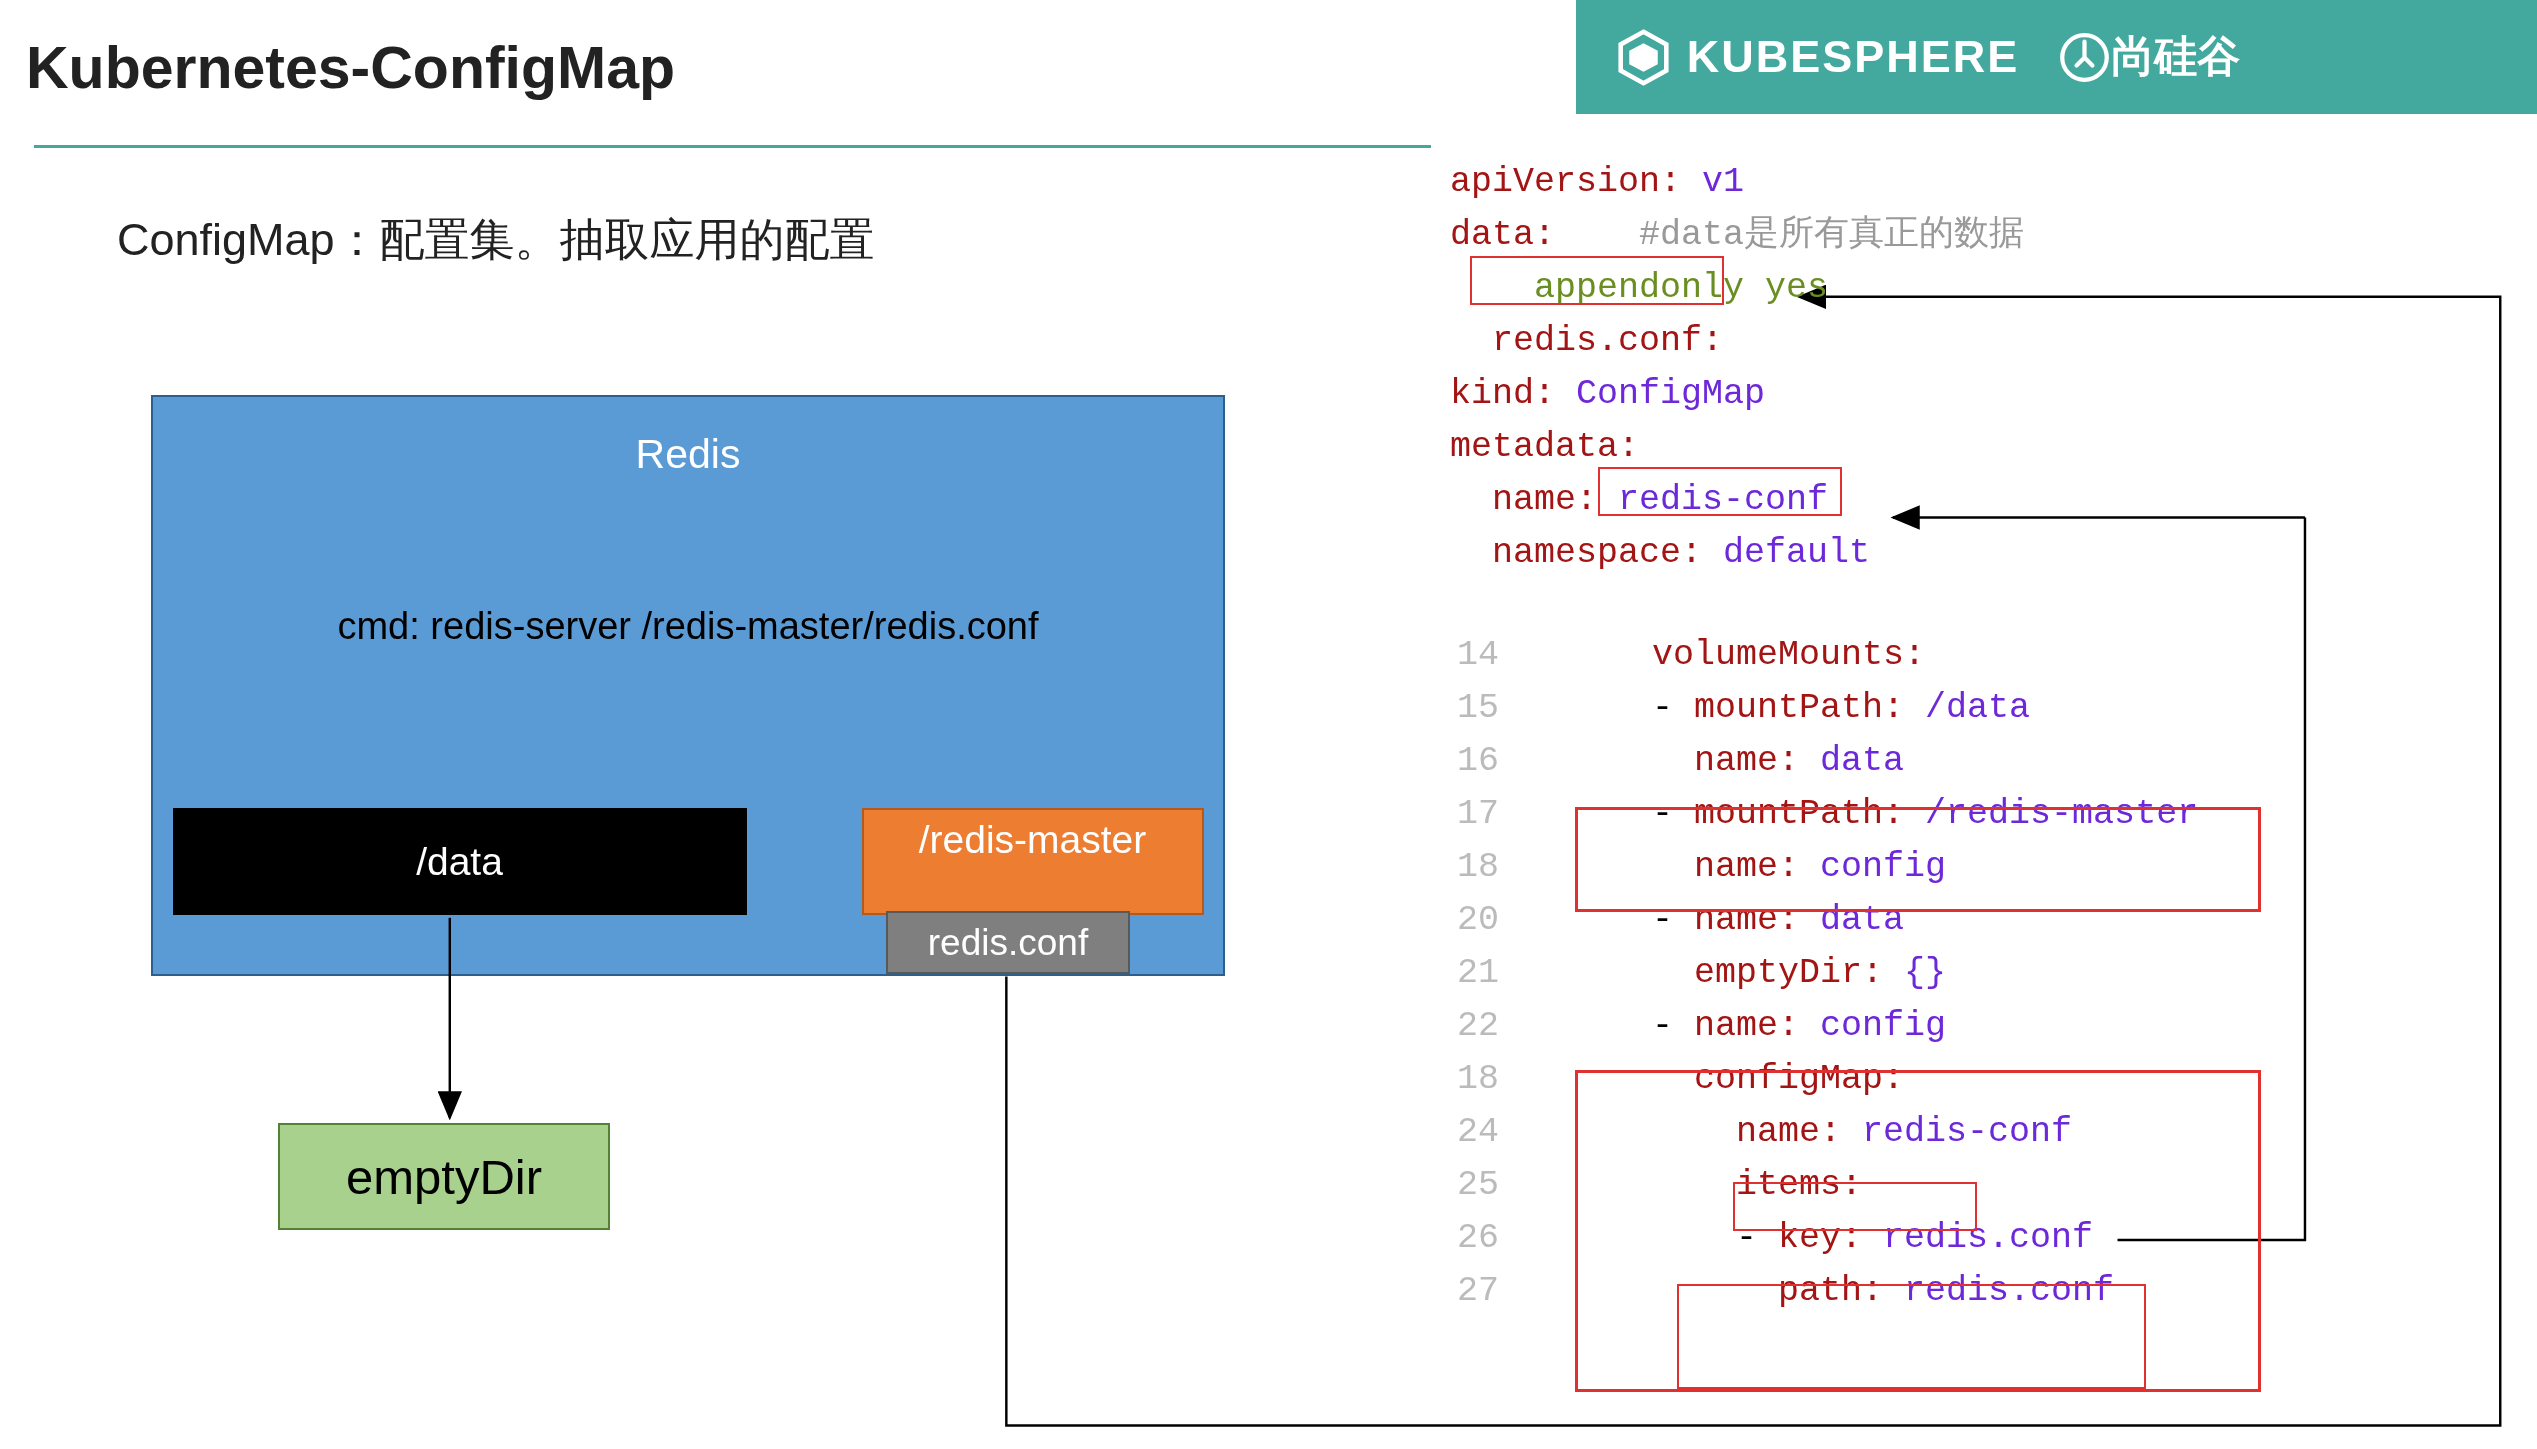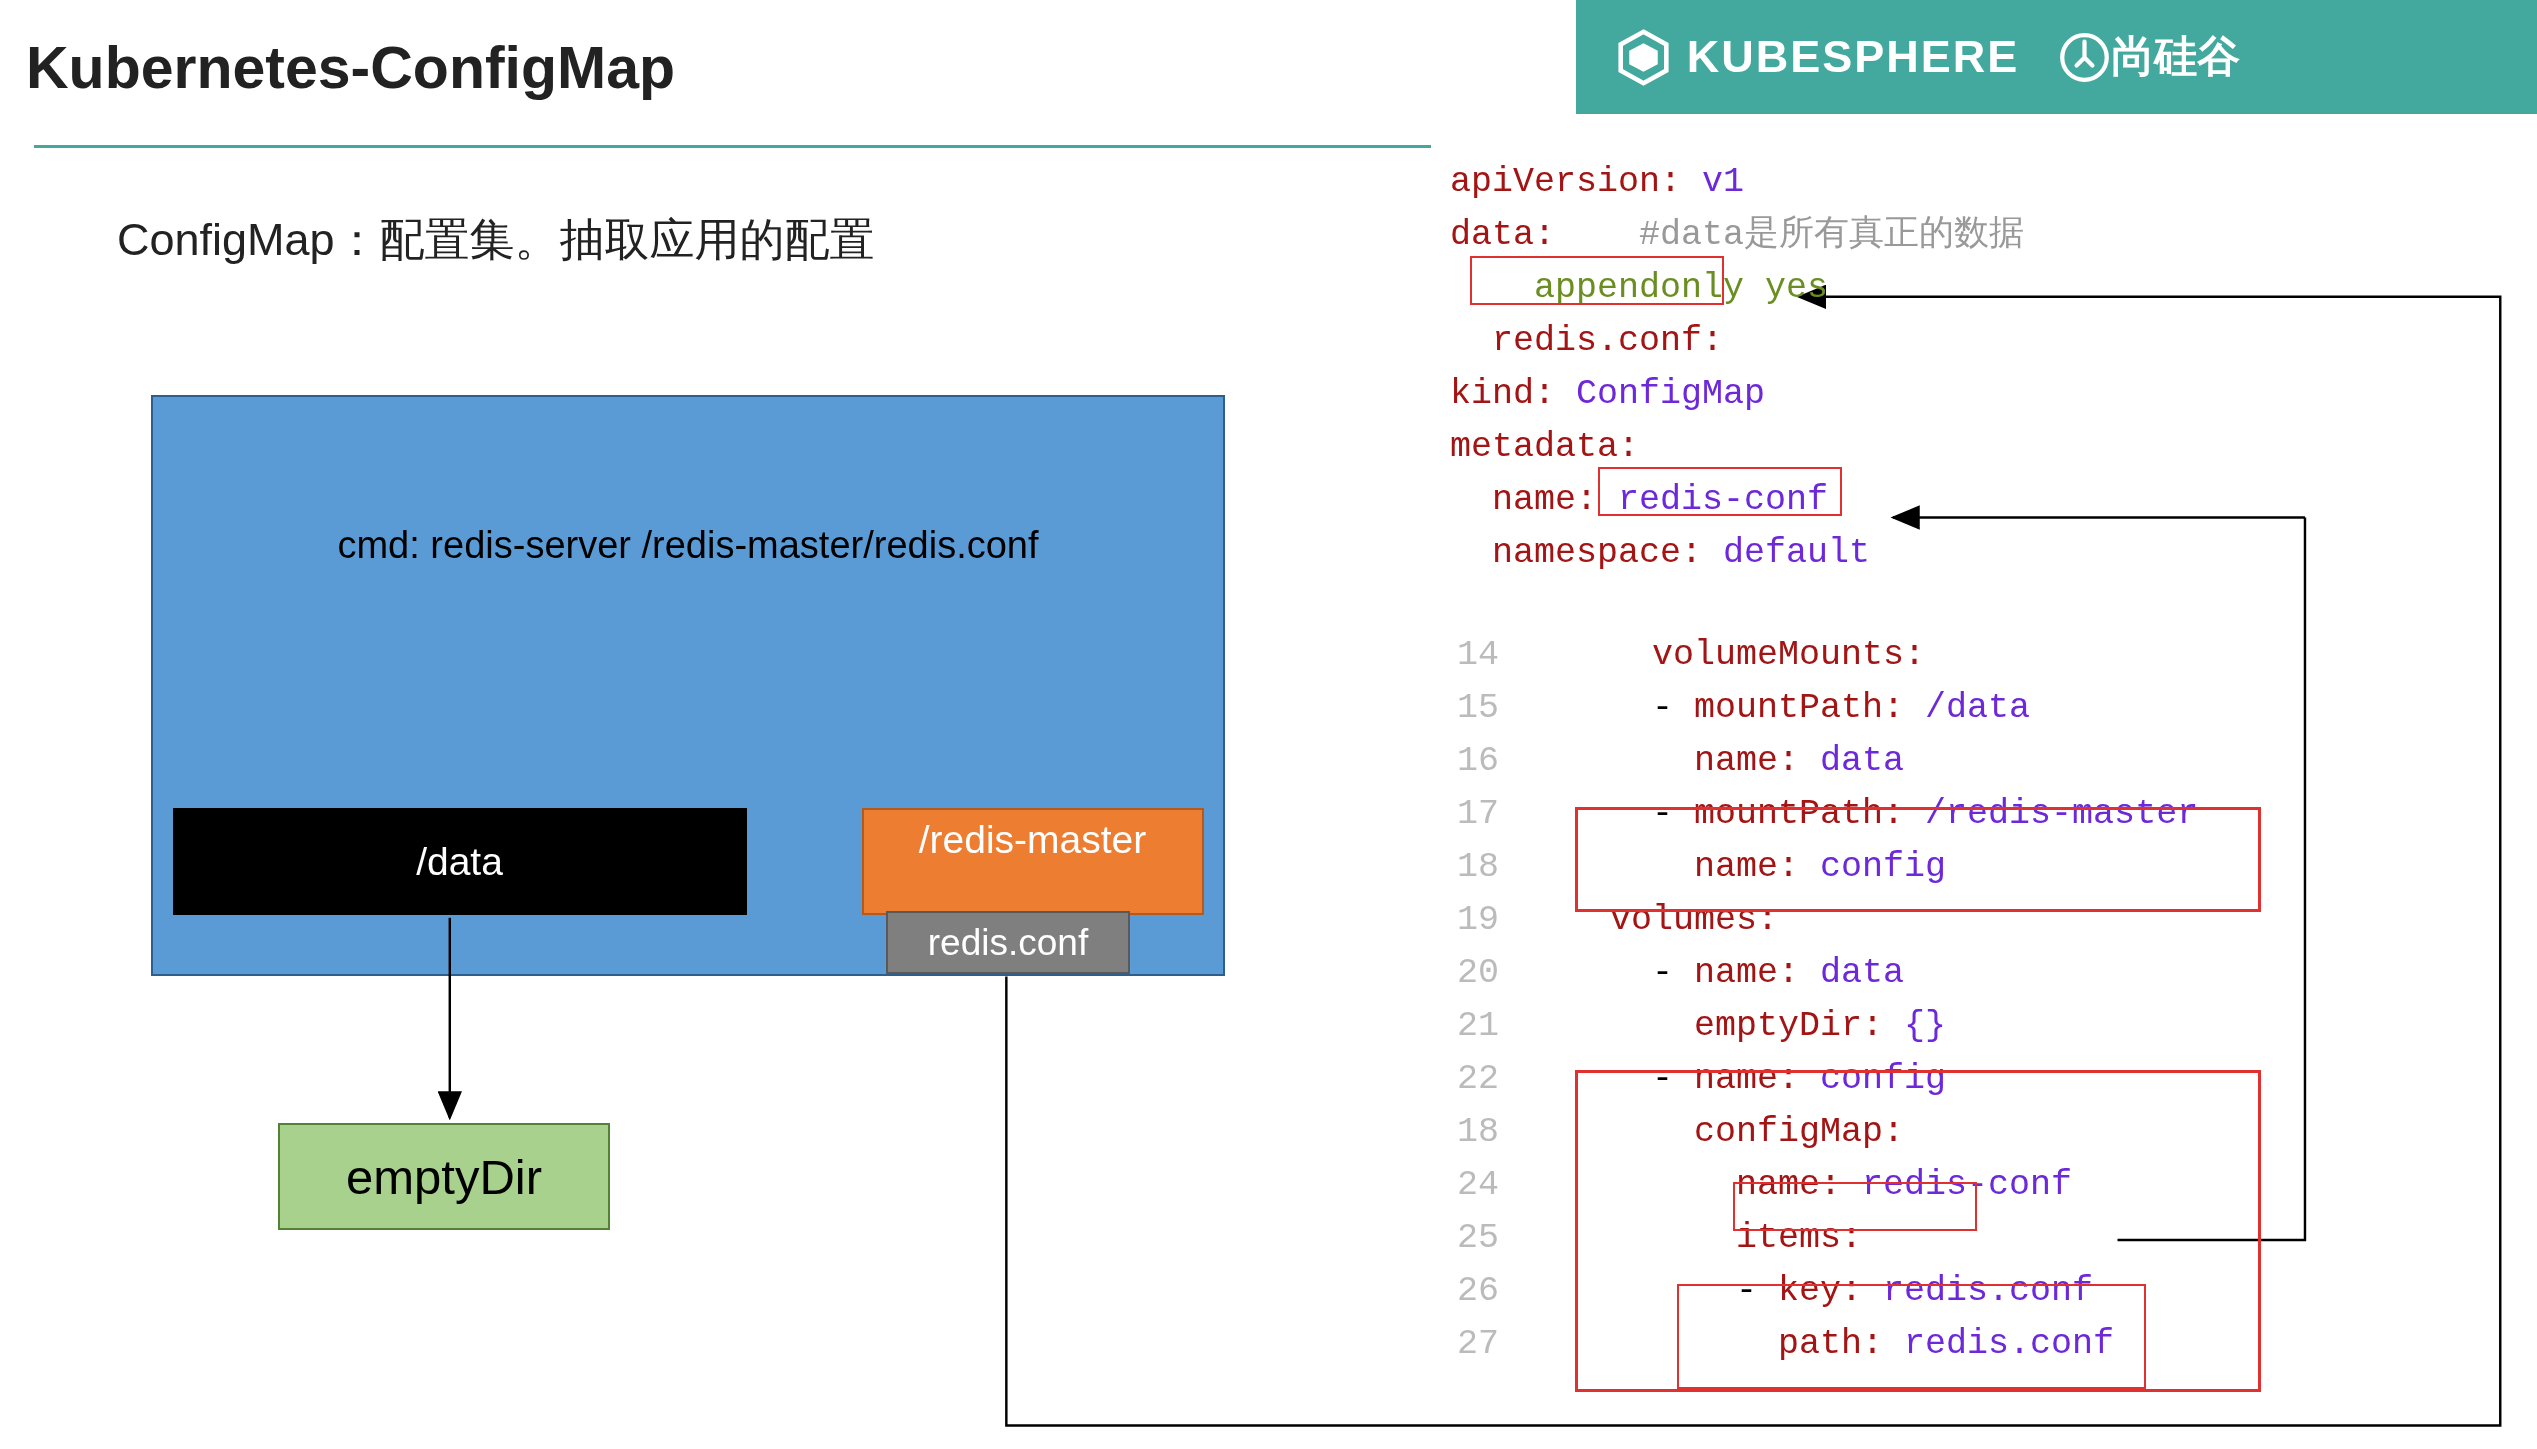--- a/index.html
+++ b/index.html
@@ -215,20 +215,21 @@
     <span class="shanggu-text">尚硅谷</span>
   </div>
 </div>
 
 <h1 class="page-title">Kubernetes-ConfigMap</h1>
 <div class="title-underline"></div>
 
 <div class="subtitle">ConfigMap：配置集。抽取应用的配置</div>
 
 <div class="redis-diagram">
+  <div class="redis-title">Redis</div>
   <div class="redis-cmd">cmd:   redis-server  /redis-master/redis.conf</div>
   <div class="data-box">/data</div>
   <div class="redis-master-box">/redis-master</div>
   <div class="redis-conf-box">redis.conf</div>
 </div>
 
 <div class="emptydir-box">emptyDir</div>
 
 <svg class="arrow-svg" width="2538" height="1449" viewBox="0 0 2598 1484">
   <defs>
@@ -256,21 +257,20 @@
   <div class="code-line">  <span class="k-key">namespace</span><span class="k-key">:</span> <span class="k-val">default</span></div>
 
   <div style="height:49px"></div>
 
   <div id="yaml-lines">
       <div class="code-line"><span class="ln">14</span>      <span class="k-key">volumeMounts:</span></div>
       <div class="code-line"><span class="ln">15</span>      - <span class="k-key">mountPath:</span> <span class="k-val">/data</span></div>
       <div class="code-line"><span class="ln">16</span>        <span class="k-key">name:</span> <span class="k-val">data</span></div>
       <div class="code-line"><span class="ln">17</span>      - <span class="k-key">mountPath:</span> <span class="k-val">/redis-master</span></div>
       <div class="code-line"><span class="ln">18</span>        <span class="k-key">name:</span> <span class="k-val">config</span></div>
-      <div class="code-line"><span class="ln">19</span>    <span class="k-key">volumes:</span></div>
       <div class="code-line"><span class="ln">20</span>      - <span class="k-key">name:</span> <span class="k-val">data</span></div>
       <div class="code-line"><span class="ln">21</span>        <span class="k-key">emptyDir:</span> <span class="k-val">{}</span></div>
       <div class="code-line"><span class="ln">22</span>      - <span class="k-key">name:</span> <span class="k-val">config</span></div>
       <div class="code-line"><span class="ln">18</span>        <span class="k-key">configMap:</span></div>
       <div class="code-line"><span class="ln">24</span>          <span class="k-key">name:</span> <span class="k-val">redis-conf</span></div>
       <div class="code-line"><span class="ln">25</span>          <span class="k-key">items:</span></div>
       <div class="code-line"><span class="ln">26</span>          - <span class="k-key">key:</span> <span class="k-val">redis.conf</span></div>
       <div class="code-line"><span class="ln">27</span>            <span class="k-key">path:</span> <span class="k-val">redis.conf</span></div>
     </div>
 

